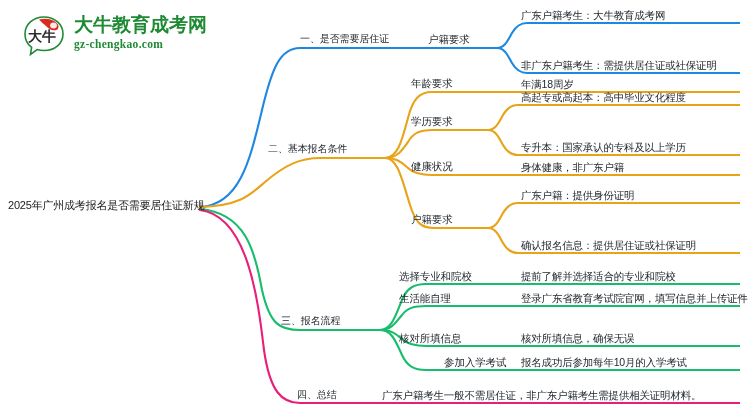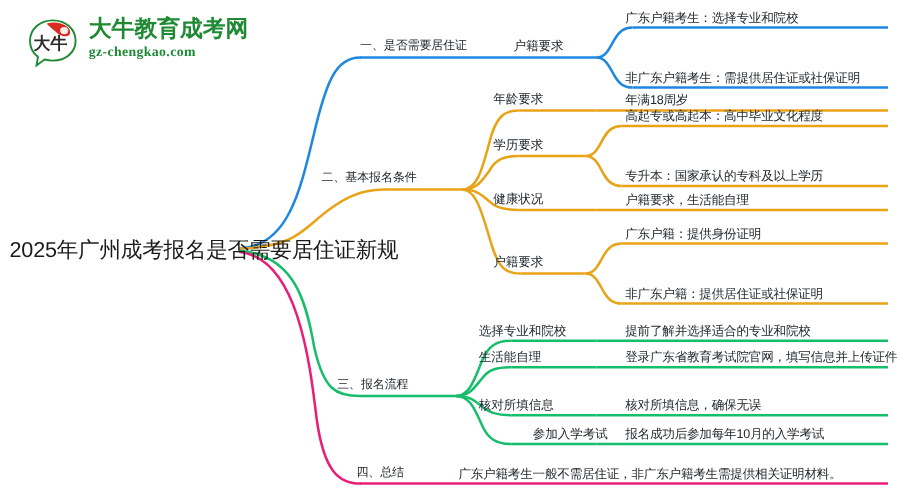--- a/index.html
+++ b/index.html
@@ -22,21 +22,21 @@
     height: 410px;
     pointer-events: none;
   }
   .node {
     position: absolute;
     white-space: nowrap;
     color: #20262e;
     line-height: 1.1;
   }
   .root-node {
-    font-size: 18px;
+    font-size: 11px;
     color: #1a1a1a;
     letter-spacing: -0.2px;
     text-align: center;
   }
   .branch-node {
     font-size: 10px;
     color: #23292f;
     letter-spacing: -0.1px;
   }
   .sub-node {
@@ -160,39 +160,39 @@
     <path d="M200,210 C248,216 258,300 264,350 C270,392 282,403 300,403" stroke="#e81f78" stroke-width="2.1" fill="none" stroke-linecap="round"></path>
     <path d="M300,403 L740,403" stroke="#e81f78" stroke-width="2.1" fill="none"></path>
   </svg>
 
   <div class="node root-node" style="left:8px; top:199px;">2025年广州成考报名是否需要居住证新规</div>
 
   <div class="node branch-node" style="left:300px; top:33px;">一、是否需要居住证</div>
 
   <div class="node sub-node" style="left:428px; top:34px;">户籍要求</div>
 
-  <div class="node leaf-node" style="left:521px; top:10px;">广东户籍考生：选择专业和院校</div>
+  <div class="node leaf-node" style="left:521px; top:10px;">广东户籍考生：大牛教育成考网</div>
 
   <div class="node leaf-node" style="left:521px; top:60px;">非广东户籍考生：需提供居住证或社保证明</div>
 
   <div class="node branch-node" style="left:268px; top:143px;">二、基本报名条件</div>
 
   <div class="node sub-node" style="left:411px; top:78px;">年龄要求</div>
   <div class="node leaf-node" style="left:521px; top:79px;">年满18周岁</div>
 
   <div class="node sub-node" style="left:411px; top:116px;">学历要求</div>
   <div class="node leaf-node" style="left:521px; top:92px;">高起专或高起本：高中毕业文化程度</div>
   <div class="node leaf-node" style="left:521px; top:142px;">专升本：国家承认的专科及以上学历</div>
 
   <div class="node sub-node" style="left:411px; top:161px;">健康状况</div>
-  <div class="node leaf-node" style="left:521px; top:162px;">户籍要求，生活能自理</div>
+  <div class="node leaf-node" style="left:521px; top:162px;">身体健康，非广东户籍</div>
 
   <div class="node sub-node" style="left:411px; top:214px;">户籍要求</div>
   <div class="node leaf-node" style="left:521px; top:190px;">广东户籍：提供身份证明</div>
-  <div class="node leaf-node" style="left:521px; top:240px;">非广东户籍：提供居住证或社保证明</div>
+  <div class="node leaf-node" style="left:521px; top:240px;">确认报名信息：提供居住证或社保证明</div>
 
   <div class="node branch-node" style="left:281px; top:315px;">三、报名流程</div>
 
   <div class="node sub-node" style="left:399px; top:271px;">选择专业和院校</div>
   <div class="node leaf-node" style="left:521px; top:271px;">提前了解并选择适合的专业和院校</div>
 
   <div class="node sub-node" style="left:399px; top:293px;">生活能自理</div>
   <div class="node leaf-node" style="left:521px; top:293px;">登录广东省教育考试院官网，填写信息并上传证件</div>
 
   <div class="node sub-node" style="left:399px; top:333px;">核对所填信息</div>

